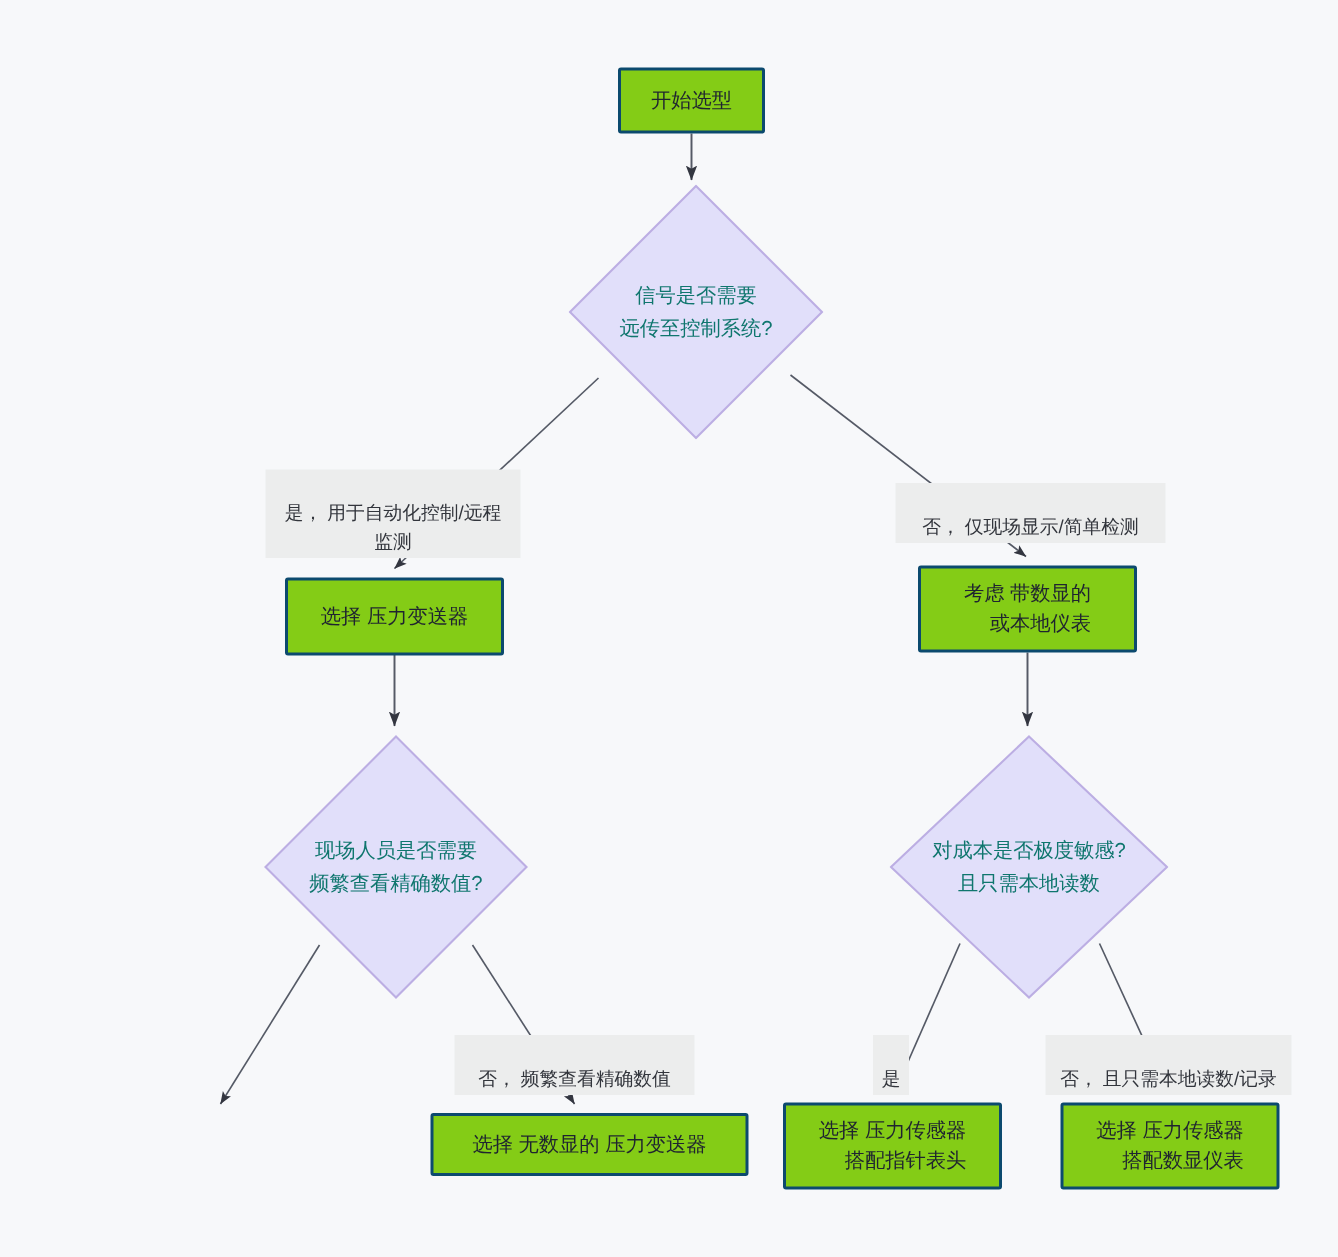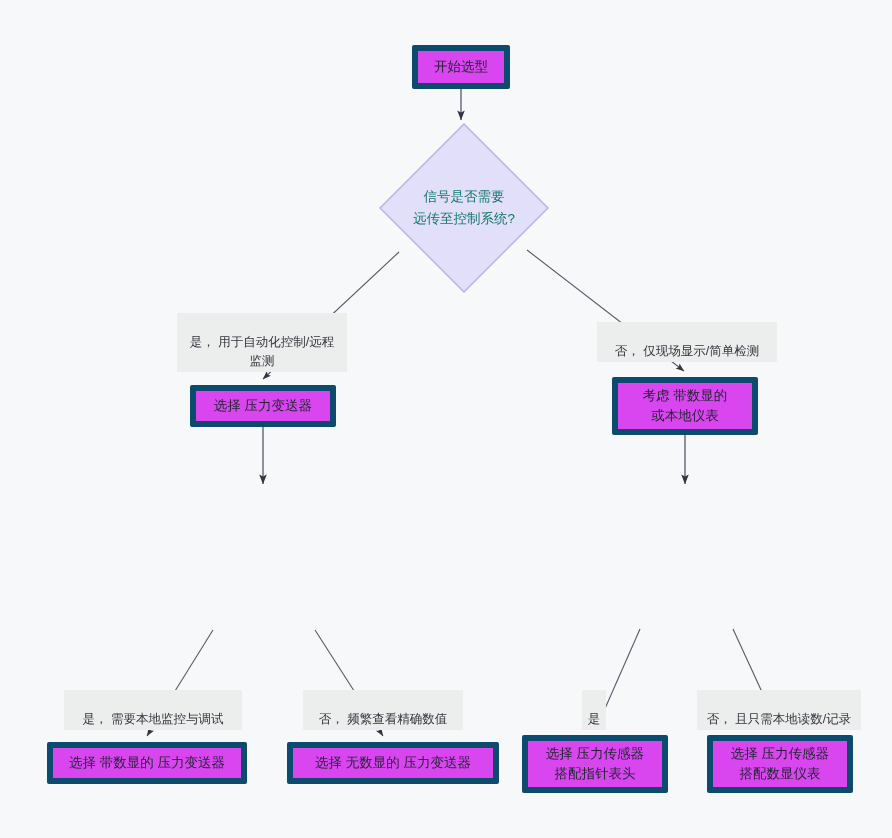--- a/index.html
+++ b/index.html
@@ -35,23 +35,24 @@
     display: flex;
     align-items: center;
     justify-content: center;
     text-align: center;
     color: #1f2430;
     font-size: 13.5px;
     line-height: 20px;
     white-space: pre-line;
   }
   .node-rect {
-    background: #d946ef;
-    border: 6px solid #0c4a6e;
+    background: #84cc16;
+    border: 2px solid #0c4a6e;
     border-radius: 2px;
+    text-align: right;
   }
   .node-diamond-wrap {
     position: absolute;
   }
   .node-diamond-shape {
     position: absolute;
     left: 0;
     top: 0;
     width: 100%;
     height: 100%;
@@ -119,34 +120,45 @@
   </div>
 
   <div class="node-diamond-wrap" style="left:379px; top:123px; width:170px; height:170px;">
     <svg class="node-diamond-shape" viewBox="0 0 170 170" xmlns="http://www.w3.org/2000/svg">
       <polygon points="85,1 169,85 85,169 1,85" fill="#e1dffa" stroke="#bcaee3" stroke-width="1.4"></polygon>
     </svg>
     <div class="node-diamond-label">信号是否需要
 远传至控制系统?</div>
   </div>
 
-  <div class="node node-rect" style="left:190px; top:385px; width:146px; height:42px;">
+  <div class="node node-rect" style="left:190px; top:385px; width:146px; height:52px;">
     <span>选择 压力变送器</span>
   </div>
 
   <div class="node node-rect" style="left:612px; top:377px; width:146px; height:58px;">
     <span>考虑 带数显的
 或本地仪表</span>
   </div>
 
+  <div class="node-diamond-wrap" style="left:176px; top:490px; width:176px; height:176px;">
+    <svg class="node-diamond-shape" viewBox="0 0 176 176" xmlns="http://www.w3.org/2000/svg">
+      <polygon points="88,1 175,88 88,175 1,88" fill="#e1dffa" stroke="#bcaee3" stroke-width="1.4"></polygon>
+    </svg>
+    <div class="node-diamond-label">现场人员是否需要
+频繁查看精确数值?</div>
+  </div>
 
+  <div class="node-diamond-wrap" style="left:593px; top:490px; width:186px; height:176px;">
+    <svg class="node-diamond-shape" viewBox="0 0 186 176" xmlns="http://www.w3.org/2000/svg">
+      <polygon points="93,1 185,88 93,175 1,88" fill="#e1dffa" stroke="#bcaee3" stroke-width="1.4"></polygon>
+    </svg>
+    <div class="node-diamond-label">对成本是否极度敏感?
+且只需本地读数</div>
+  </div>
 
-  <div class="node node-rect" style="left:47px; top:742px; width:200px; height:42px;">
-    <span>选择 带数显的 压力变送器</span>
-  </div>
 
   <div class="node node-rect" style="left:287px; top:742px; width:212px; height:42px;">
     <span>选择 无数显的 压力变送器</span>
   </div>
 
   <div class="node node-rect" style="left:522px; top:735px; width:146px; height:58px;">
     <span>选择 压力传感器
 搭配指针表头</span>
   </div>
 
@@ -157,23 +169,20 @@
 
   <div class="edge-label" style="left:597px; top:322px; width:180px;">
     <span>否， 仅现场显示/简单检测</span>
   </div>
 
   <div class="edge-label" style="left:177px; top:313px; width:170px;">
     <span>是， 用于自动化控制/远程
 监测</span>
   </div>
 
-  <div class="edge-label" style="left:64px; top:690px; width:178px;">
-    <span>是， 需要本地监控与调试</span>
-  </div>
 
   <div class="edge-label" style="left:303px; top:690px; width:160px;">
     <span>否， 频繁查看精确数值</span>
   </div>
 
   <div class="edge-label" style="left:582px; top:690px; width:24px;">
     <span>是</span>
   </div>
 
   <div class="edge-label" style="left:697px; top:690px; width:164px;">

